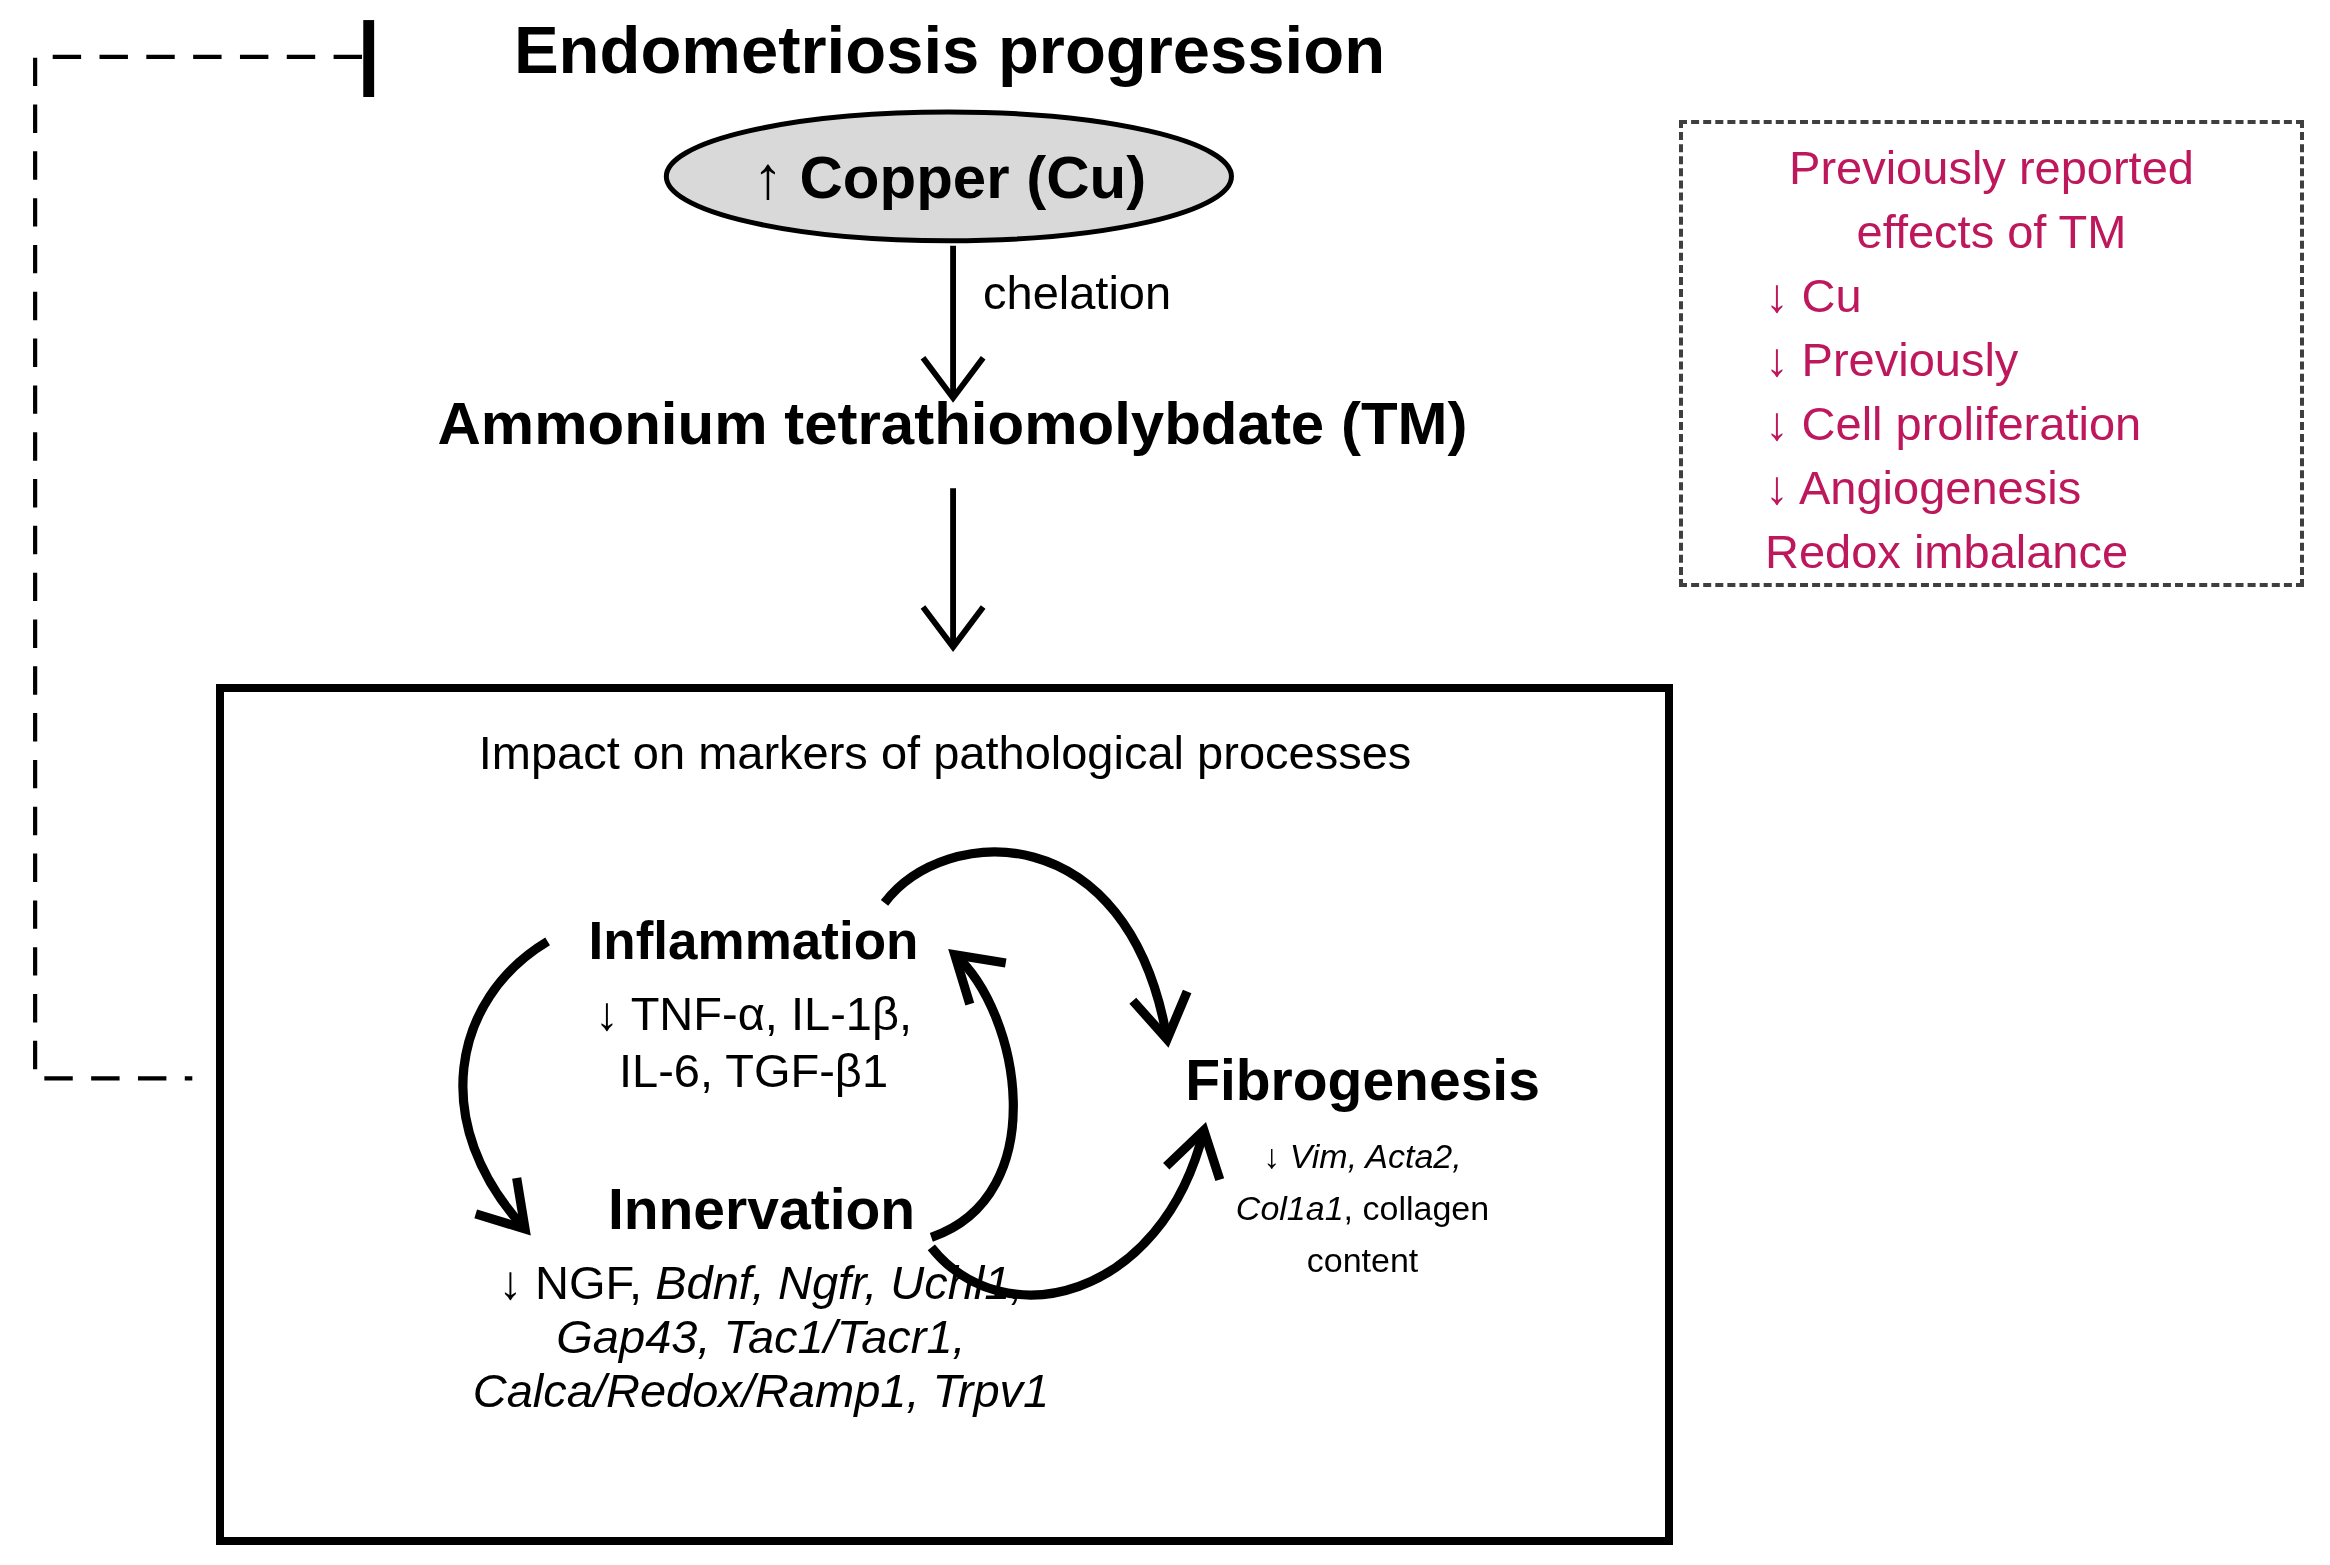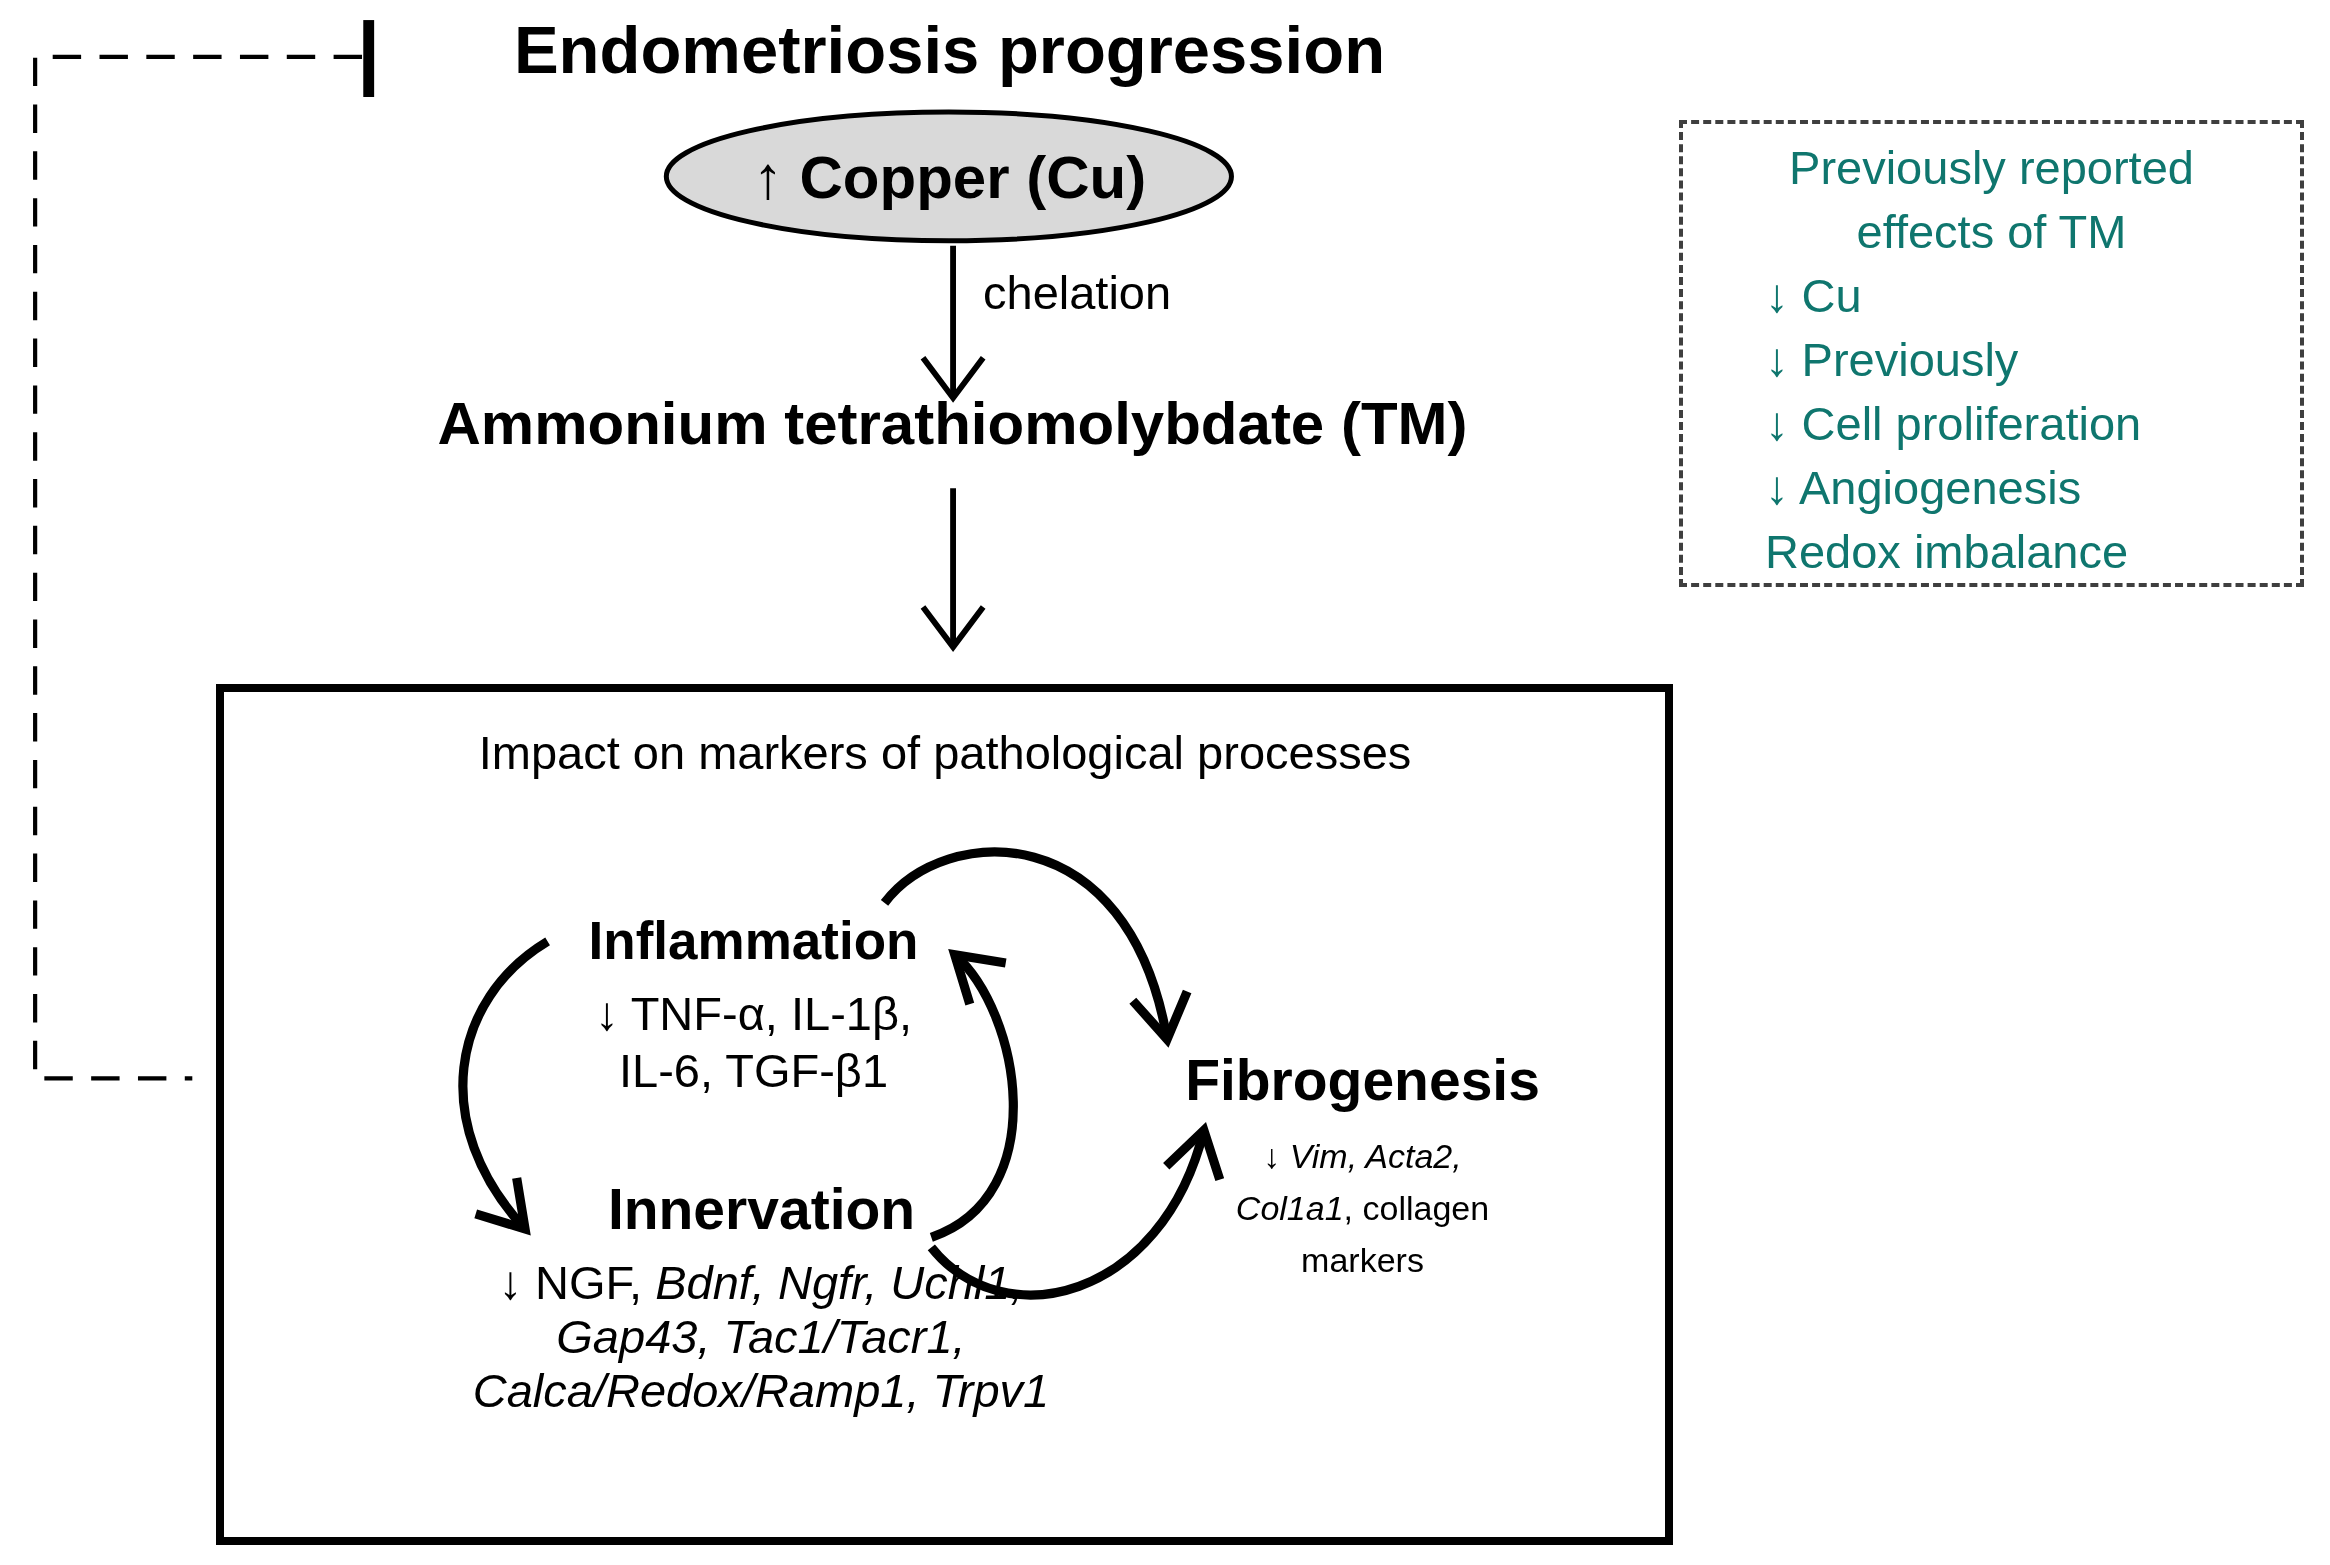--- a/index.html
+++ b/index.html
@@ -25,21 +25,21 @@
   .inflammation-markers{left:469px;top:985px;width:569px;font-size:47px;line-height:57px;}
   .innervation-label{left:477px;top:1174px;width:569px;font-size:57px;font-weight:bold;line-height:70px;}
   .innervation-markers{left:393px;top:1256px;width:736px;font-size:47px;line-height:54px;}
   .fibrogenesis-label{left:1162px;top:1045px;width:401px;font-size:57px;font-weight:bold;line-height:70px;}
   .fibrogenesis-markers{left:1162px;top:1130px;width:401px;font-size:34px;line-height:52px;}
   .seg-line{white-space:pre-wrap;}
   .seg-line .it{font-style:italic;}
   .side-box{
     left:1679px;top:120px;width:625px;height:467px;
     border:4.2px dashed #3f3f3f;box-sizing:border-box;
-    color:#0f766e;font-size:47px;
+    color:#be185d;font-size:47px;
   }
   .side-box-title{padding-top:11.7px;text-align:center;line-height:64px;}
   .side-box-list{padding-left:82px;line-height:64px;}
 </style>
 </head>
 <body>
 
 <div class="canvas">
 
   <svg class="art" viewBox="0 0 2787 1872">
@@ -102,21 +102,21 @@
   <div class="txt innervation-markers center">
     <div class="seg-line"><span>↓ NGF, </span><span class="it">Bdnf, Ngfr, Uchl1,</span></div>
     <div class="seg-line"><span class="it">Gap43, Tac1/Tacr1,</span></div>
     <div class="seg-line"><span class="it">Calca/Redox/Ramp1, Trpv1</span></div>
   </div>
 
   <div class="txt fibrogenesis-label center">Fibrogenesis</div>
   <div class="txt fibrogenesis-markers center">
     <div class="seg-line"><span>↓ </span><span class="it">Vim, Acta2,</span></div>
     <div class="seg-line"><span class="it">Col1a1</span><span>, collagen</span></div>
-    <div class="seg-line"><span>markers</span></div>
+    <div class="seg-line"><span>content</span></div>
   </div>
 
   <div class="txt side-box">
     <div class="side-box-title">
       <div>Previously reported</div>
       <div>effects of TM</div>
     </div>
     <div class="side-box-list">
       <div>↓ Cu</div>
       <div>↓ Previously</div>

